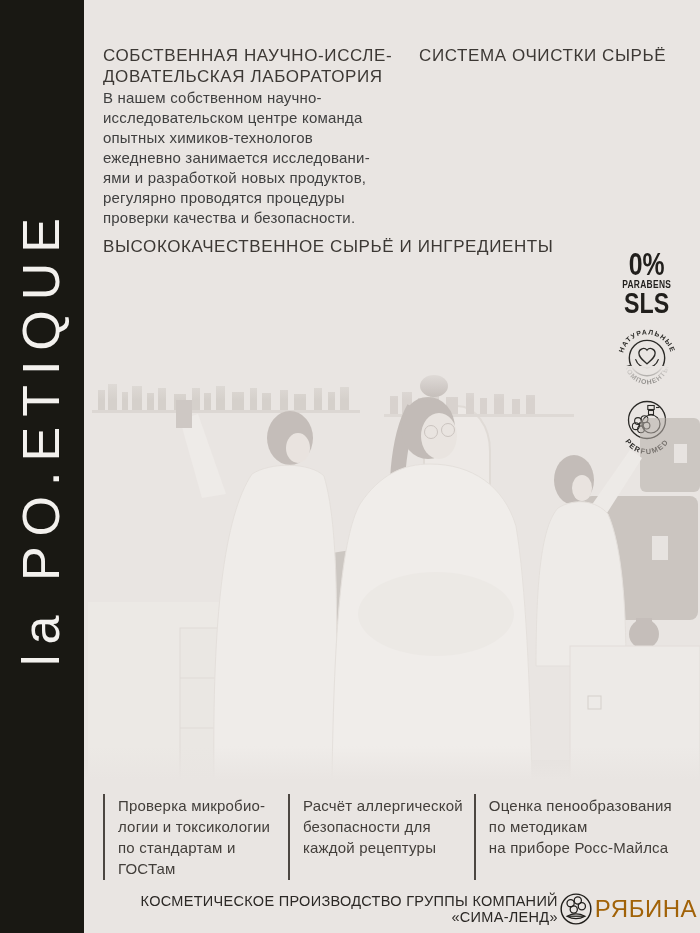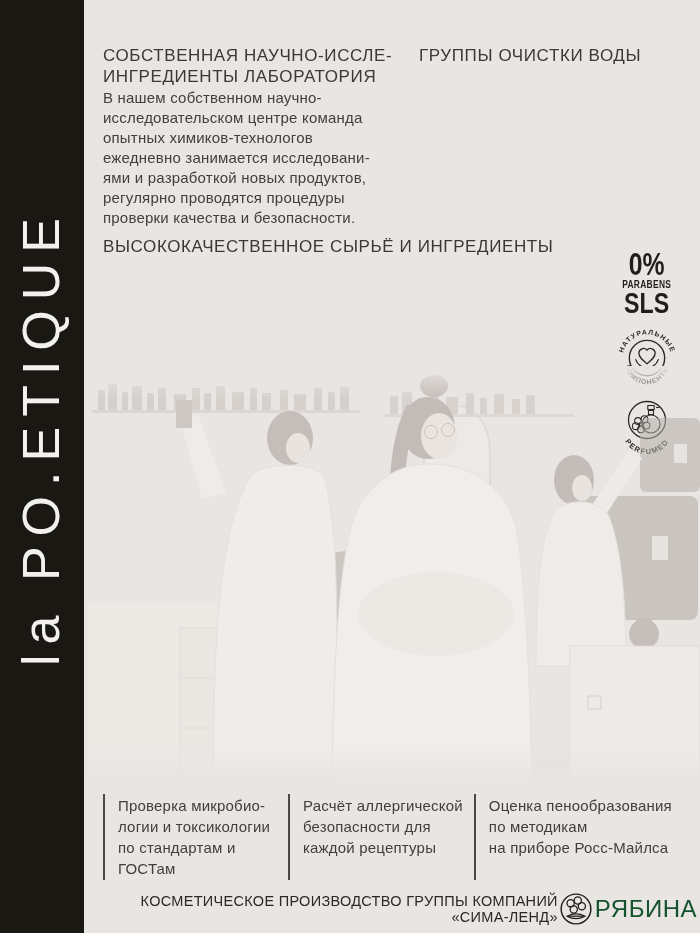--- a/index.html
+++ b/index.html
@@ -54,45 +54,45 @@
   .feature:nth-child(1){width:196px;}
   .feature:nth-child(2){width:197px;}
   .feature:nth-child(3){width:240px;}
   .feature p{margin:0;font-size:15px;line-height:21px;letter-spacing:.2px;
              color:#423e3a;white-space:pre-line;}
   
   .footer{position:absolute;left:93px;top:889px;width:604px;height:40px;
           display:flex;align-items:center;justify-content:space-between;text-align:right;}
   .footer-text{font-size:14.5px;letter-spacing:.3px;color:#2b2825;font-weight:400;}
   .ryabina{display:flex;align-items:center;gap:1px;}
-  .ryabina-label{font-size:24px;letter-spacing:.5px;color:#14532d;}
+  .ryabina-label{font-size:24px;letter-spacing:.5px;color:#a16207;}
 </style>
 </head>
 <body>
 
 <div class="page">
 
   <aside class="sidebar">
     <span class="brand">la PO.ETIQUE</span>
   </aside>
 
   <section class="col-lab">
     <h2 class="h">СОБСТВЕННАЯ НАУЧНО-ИССЛЕ-
-ИНГРЕДИЕНТЫ ЛАБОРАТОРИЯ</h2>
+ДОВАТЕЛЬСКАЯ ЛАБОРАТОРИЯ</h2>
     <p class="body">В нашем собственном научно-
 исследовательском центре команда
 опытных химиков-технологов
 ежедневно занимается исследовани-
 ями и разработкой новых продуктов,
 регулярно проводятся процедуры
 проверки качества и безопасности.</p>
   </section>
 
   <section class="col-water">
-    <h2 class="h">ГРУППЫ ОЧИСТКИ ВОДЫ</h2>
+    <h2 class="h">СИСТЕМА ОЧИСТКИ СЫРЬЁ</h2>
   </section>
 
   <section class="sec-ing">
     <h2 class="h">ВЫСОКОКАЧЕСТВЕННОЕ СЫРЬЁ И ИНГРЕДИЕНТЫ</h2>
   </section>
 
   <div class="badges">
     <div class="zero">
       <div class="zero-pct">0%</div>
       <div class="zero-par">PARABENS</div>

